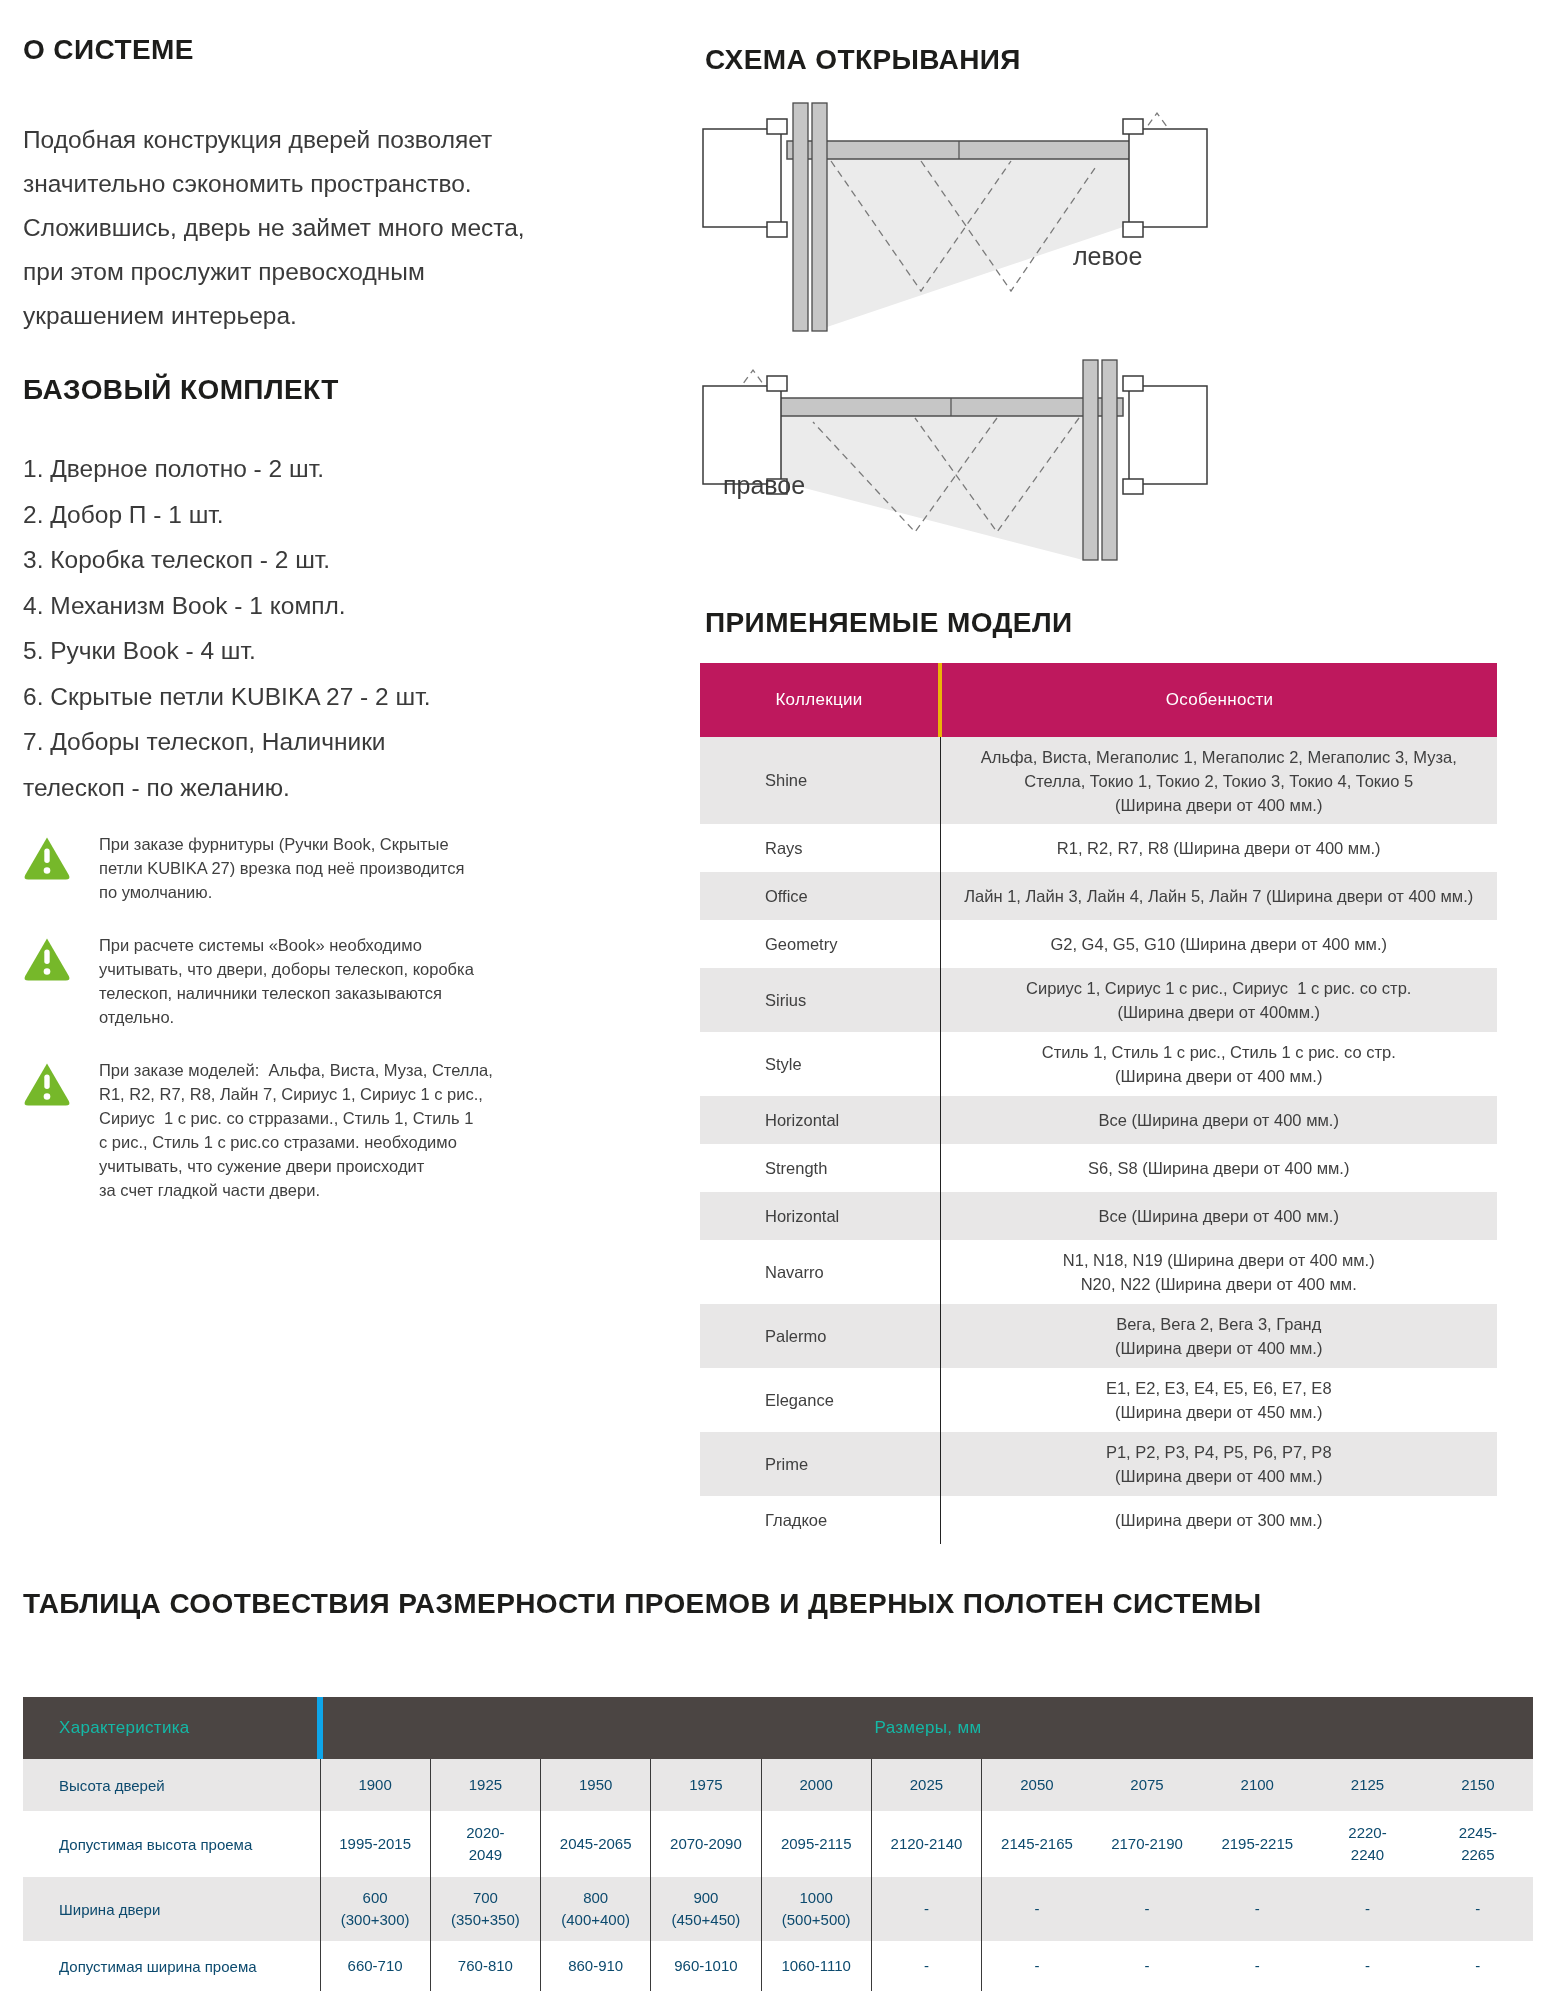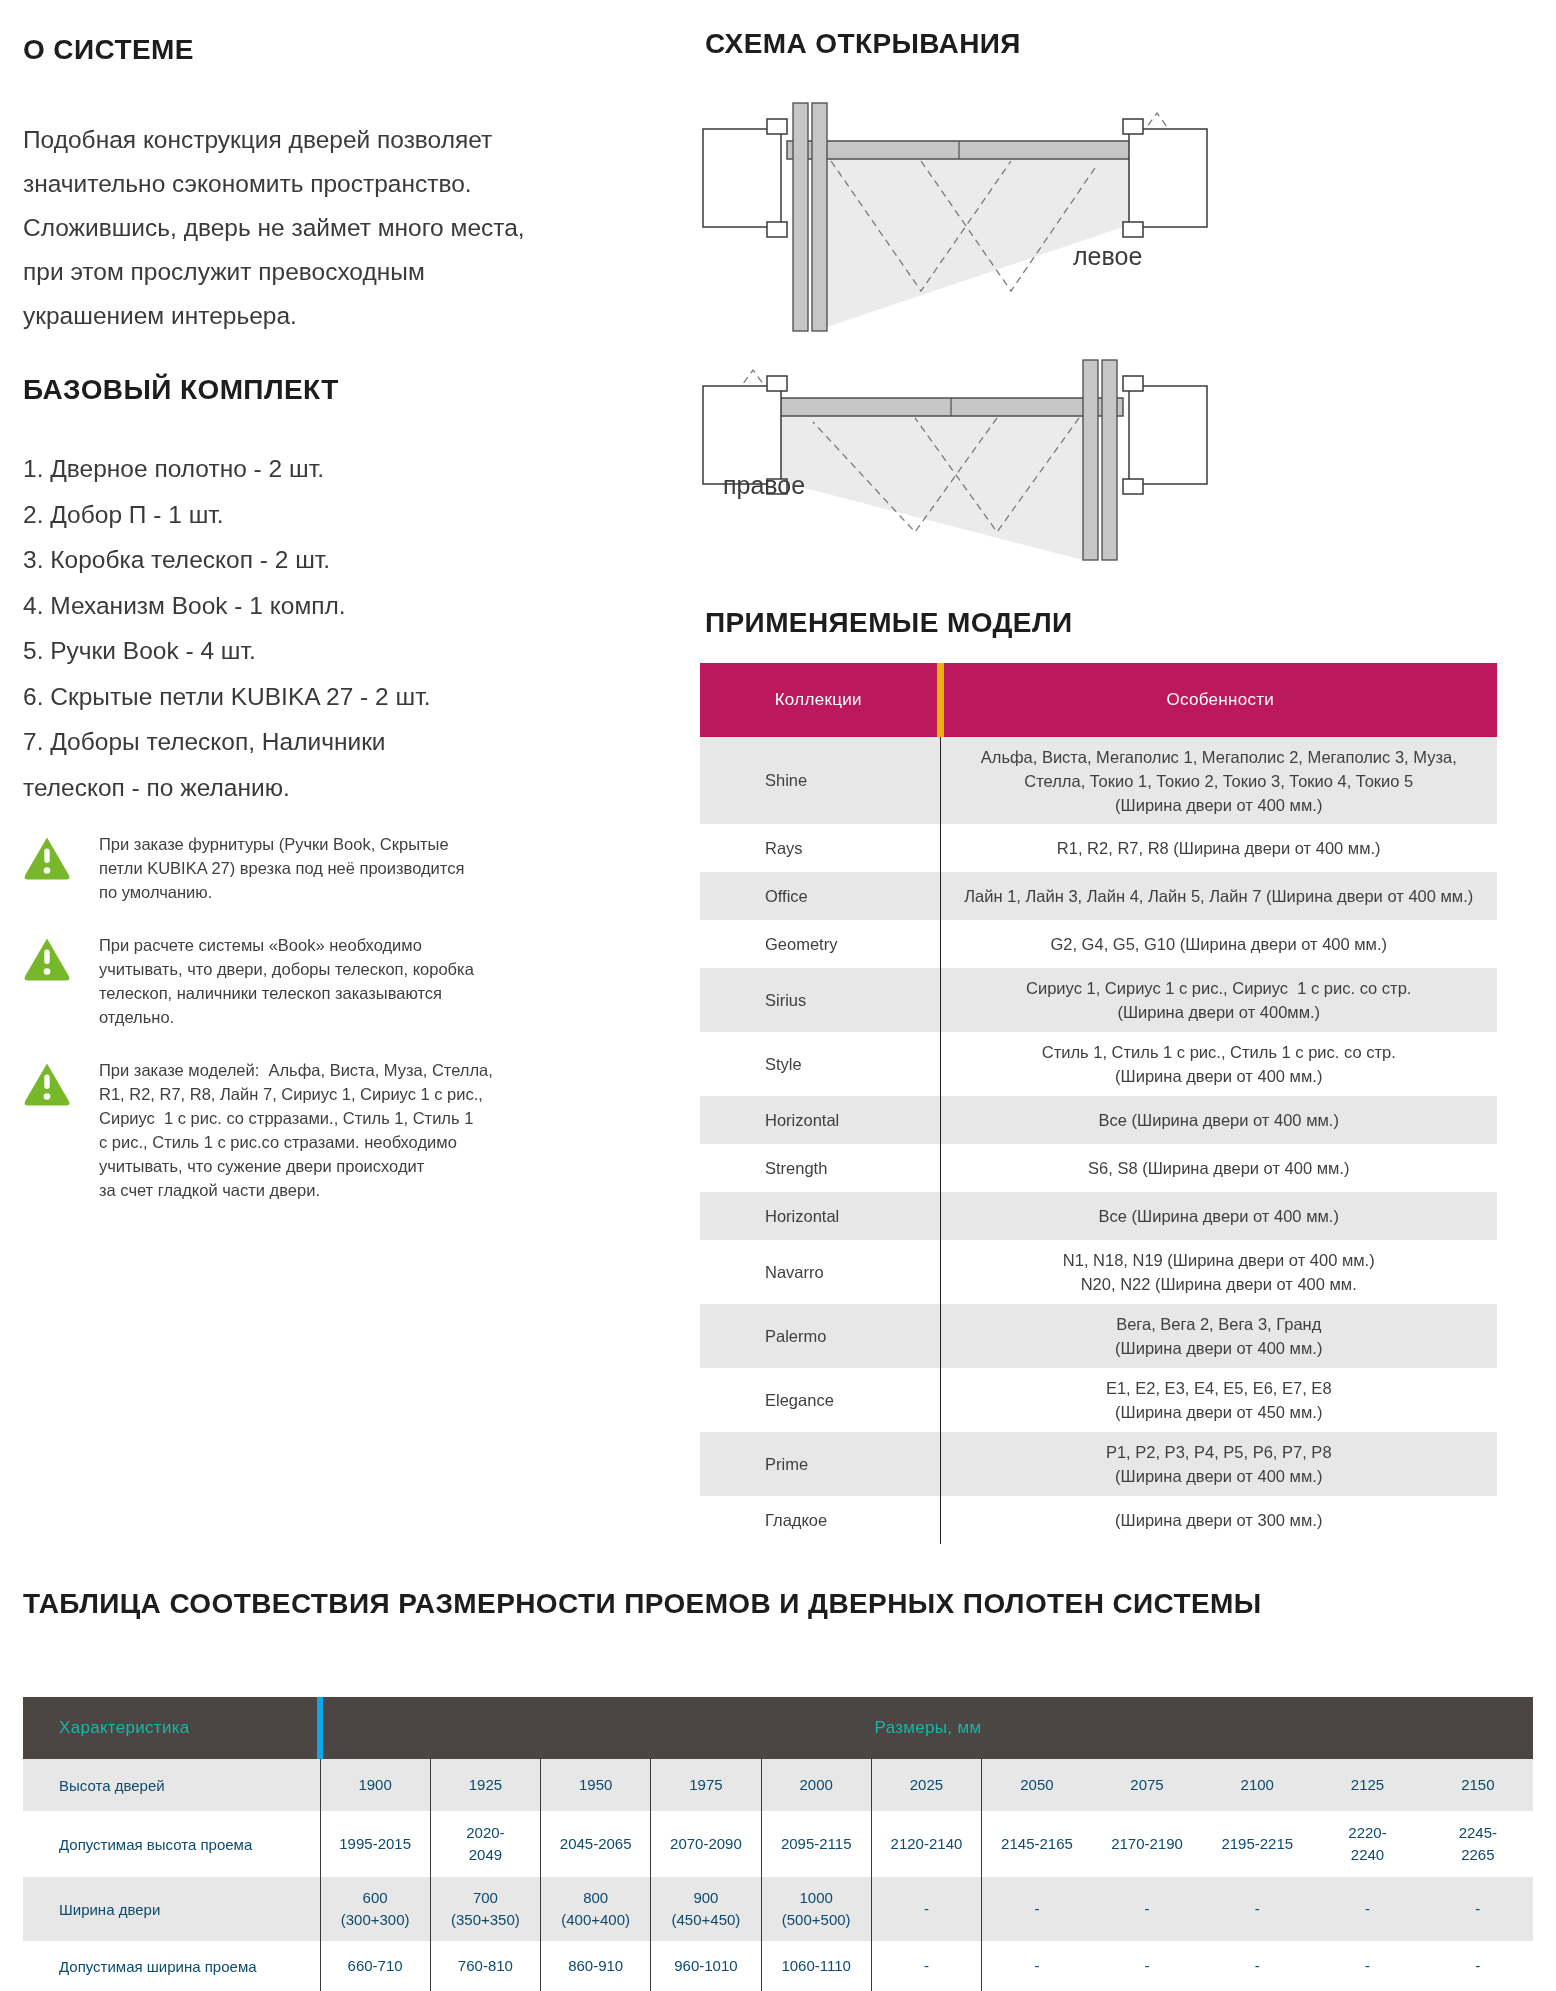--- a/index.html
+++ b/index.html
@@ -26,21 +26,21 @@
 
   
   .models-table {
     position:absolute; left:700px; top:663px; width:797px;
     border-collapse:collapse; table-layout:fixed;
   }
   .models-table th {
     background:#be185d; color:#ffffff; font-weight:400; font-size:17px;
     height:72px; text-align:center; letter-spacing:.3px;
   }
-  .models-table th.features-h { border-left:7px solid #eab308; }
+  .models-table th.features-h { border-left:4px solid #eab308; }
   .models-table td { font-size:16.5px; color:#3f3f3f; font-weight:300; }
   .models-table td.collection { padding-left:65px; text-align:left; }
   .models-table td.features {
     border-left:1px solid #222222; text-align:center; white-space:pre; line-height:24px;
   }
   .models-table tr.shade { background:#e8e7e7; }
 
   
   .size-table {
     position:absolute; left:23px; top:1697px; width:1510px;
@@ -112,21 +112,21 @@
       </svg>
       <div class="warning-text">При заказе моделей:  Альфа, Виста, Муза, Стелла,
 R1, R2, R7, R8, Лайн 7, Сириус 1, Сириус 1 с рис.,
 Сириус  1 с рис. со стрразами., Стиль 1, Стиль 1
 с рис., Стиль 1 с рис.со стразами. необходимо
 учитывать, что сужение двери происходит
 за счет гладкой части двери.</div>
     </div>
   </div>
 
-  <div class="sec-title" style="left:705px; top:28px;text-align:center;">СХЕМА ОТКРЫВАНИЯ</div>
+  <div class="sec-title" style="left:705px; top:44px;text-align:center;">СХЕМА ОТКРЫВАНИЯ</div>
 
   <svg class="diagram" style="left:695px; top:95px;" width="520" height="250" viewBox="0 0 520 250">
     <polygon points="132,64 434,64 434,130 132,232" fill="#ebebeb"></polygon>
     <g fill="none" stroke="#7a7a7a" stroke-width="1.3" stroke-dasharray="7 5">
       <path d="M136,66 L226,196 L316,66"></path>
       <path d="M226,66 L316,196 L402,70"></path>
       <path d="M446,40 L462,18 L478,40"></path>
     </g>
     <rect x="92" y="46" width="344" height="18" fill="#c6c6c6" stroke="#4f4f4f" stroke-width="1.5"></rect>
     <line x1="264" y1="46" x2="264" y2="64" stroke="#4f4f4f" stroke-width="1.2"></line>

